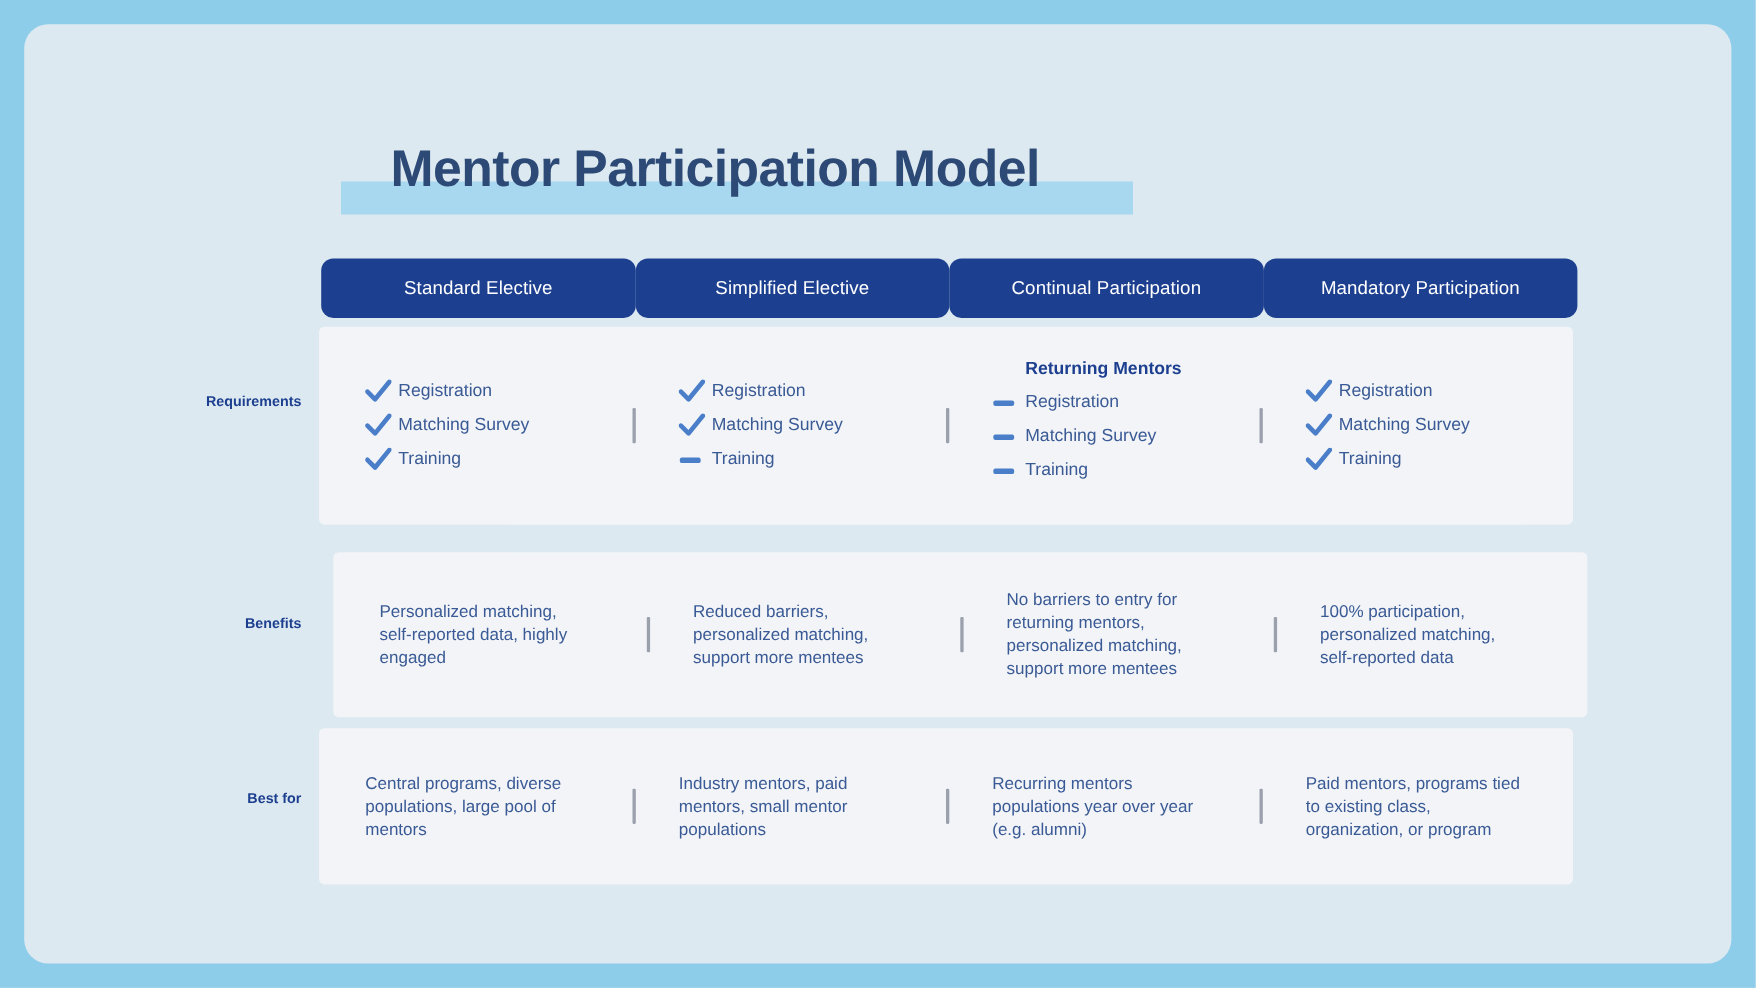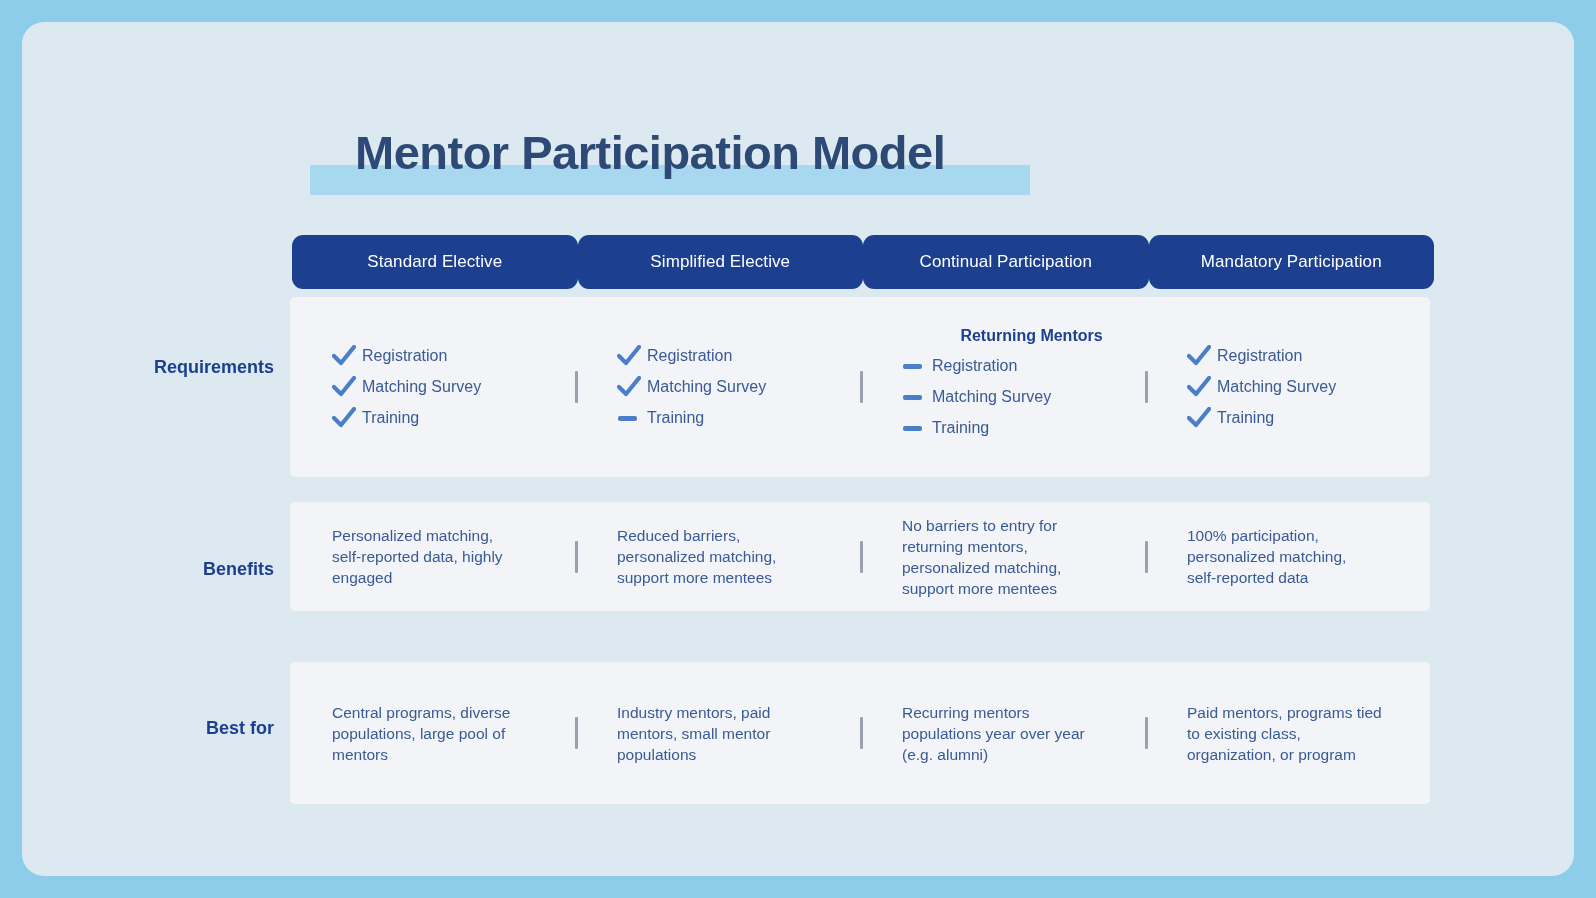--- a/index.html
+++ b/index.html
@@ -76,39 +76,39 @@
     font-size: 17px;
     letter-spacing: 0.1px;
   }
 
   
   .row-label {
     position: absolute;
     width: 180px;
     text-align: right;
     left: 72px;
-    font-size: 18px;
+    font-size: 13px;
     font-weight: bold;
     color: #1c3f8f;
   }
   #label-requirements { top: 335px; }
   #label-benefits     { top: 537px; }
   #label-bestfor      { top: 696px; }
 
   
   .card {
     position: absolute;
     left: 268px;
     width: 1140px;
     background: #f2f4f8;
     border-radius: 5px;
     display: flex;
   }
   #card-requirements { top: 275px;  height: 180px; }
-  #card-benefits     { top: 480px;  height: 109px; }
+  #card-benefits     { top: 480px;  height: 150px; margin-left: 13px; }
   #card-bestfor      { top: 640px;  height: 142px; }
 
   .cell {
     position: relative;
     flex: 1;
     display: flex;
     align-items: center;
     padding-left: 42px;
     padding-right: 14px;
   }
@@ -118,21 +118,21 @@
     left: 0px;
     top: 50%;
     transform: translateY(-50%);
     width: 3px;
     height: 32px;
     background: #9ba0ad;
     border-radius: 1px;
   }
 
   
-  .req-block { width: 100%; text-align: center; }
+  .req-block { width: 100%; }
   .req-subhead {
     font-size: 16px;
     font-weight: bold;
     color: #1c3f8f;
     margin-left: 30px;
     margin-bottom: 6px;
   }
   .req-list { list-style: none; }
   .req-item {
     display: flex;

